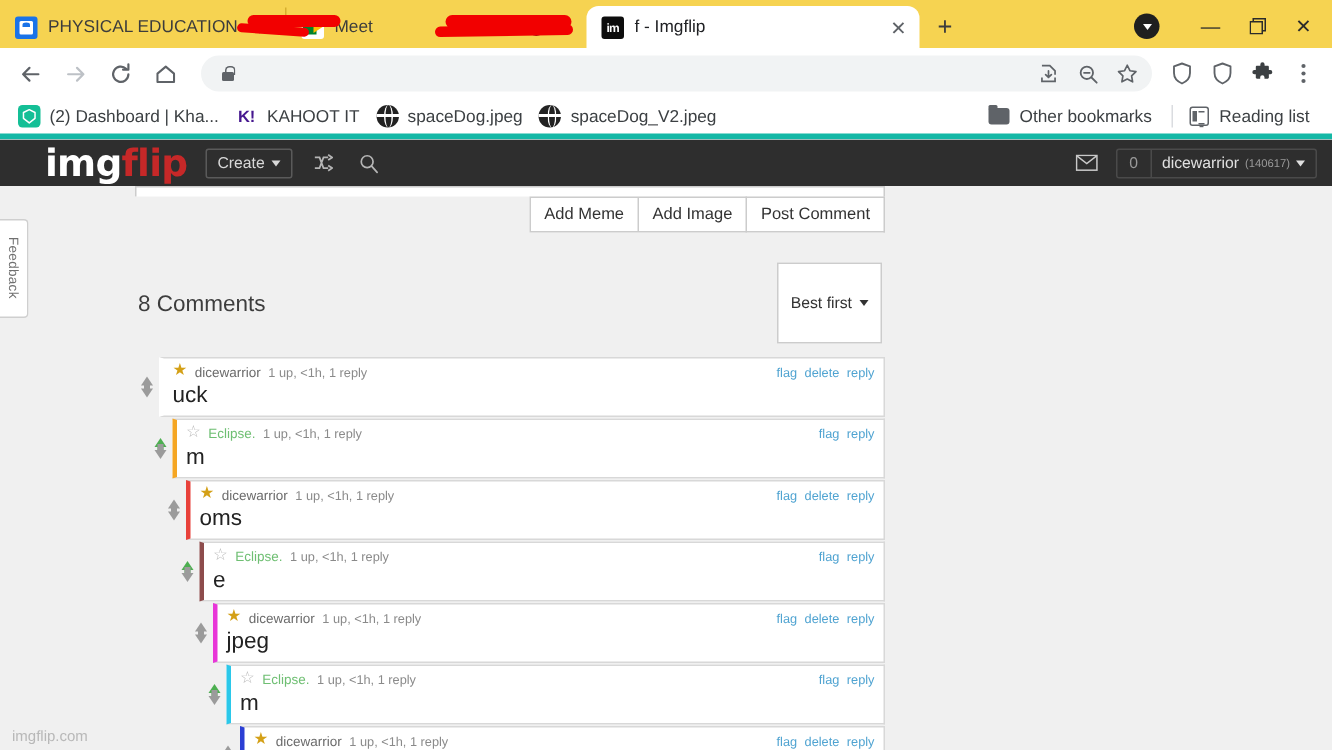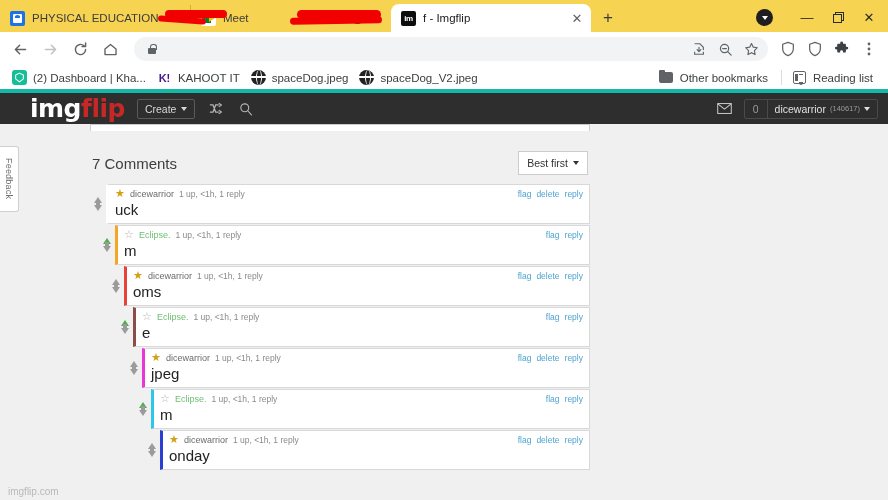--- a/index.html
+++ b/index.html
@@ -20,21 +20,21 @@
   .tab {
     height: 28px; display: flex; align-items: center;
     padding: 0 6px 0 10px; position: relative;
     font-size: 11.5px; color: #3c3c3c;
     border-radius: 8px 8px 0 0;
     min-width: 0;
   }
   .tab.bg { width: 190px; }
   .tab.bg2 { width: 200px; }
   .tab.active {
-    background: #fff; width: 200px;
+    background: #fff; width: 222px;
     color: #202124;
   }
   .tab-favicon {
     width: 15px; height: 15px; flex: 0 0 15px;
     margin-right: 7px; border-radius: 2px;
     display: flex; align-items: center; justify-content: center;
     font-size: 9px; font-weight: bold; overflow: hidden;
   }
   .fav-classroom { background: #1a73e8; position: relative; }
   .fav-classroom::before {
@@ -304,21 +304,21 @@
   }
   .act-btn:first-child { border-left: 1px solid #ccc; }
   .comments-head {
     display: flex; align-items: center;
     margin-top: 20px; padding: 0 2px;
   }
   .comments-title { font-size: 15px; color: #3d3d3d; }
   .sort-btn {
     margin-left: auto; background: #fff;
     border: 1px solid #ccc; font-size: 10.5px;
-    color: #333; padding: 5px 8px; cursor: pointer;
+    color: #333; padding: 20px 8px; cursor: pointer;
     display:flex; align-items:center; gap:5px;
   }
   .comments-list { margin-top: 9px; }
 
   .cmt-wrap { display: flex; align-items: stretch; margin-bottom: 1px; }
   .votes {
     width: 16px; flex: 0 0 16px;
     display: flex; flex-direction: column;
     align-items: center; justify-content: center;
     padding: 2px 0; gap: 2px;
@@ -603,23 +603,28 @@
   <div class="content">
 
     <div class="feedback-tab">
       <span>Feedback</span>
     </div>
 
     <div class="col">
 
       <div class="comment-box-edge"></div>
 
+      <div class="action-row">
+        <button class="act-btn">Add Meme</button>
+        <button class="act-btn">Add Image</button>
+        <button class="act-btn">Post Comment</button>
+      </div>
 
       <div class="comments-head">
-        <div class="comments-title">7 Comments</div>
+        <div class="comments-title">8 Comments</div>
         <div class="sort-btn">
           <span>Best first</span>
           <span class="caret"></span>
         </div>
       </div>
 
       <div class="comments-list" id="comments-list">
           <div class="cmt-wrap" style="margin-left: 0px;">
             <div class="votes">
               <span class="arrow-up"></span>

